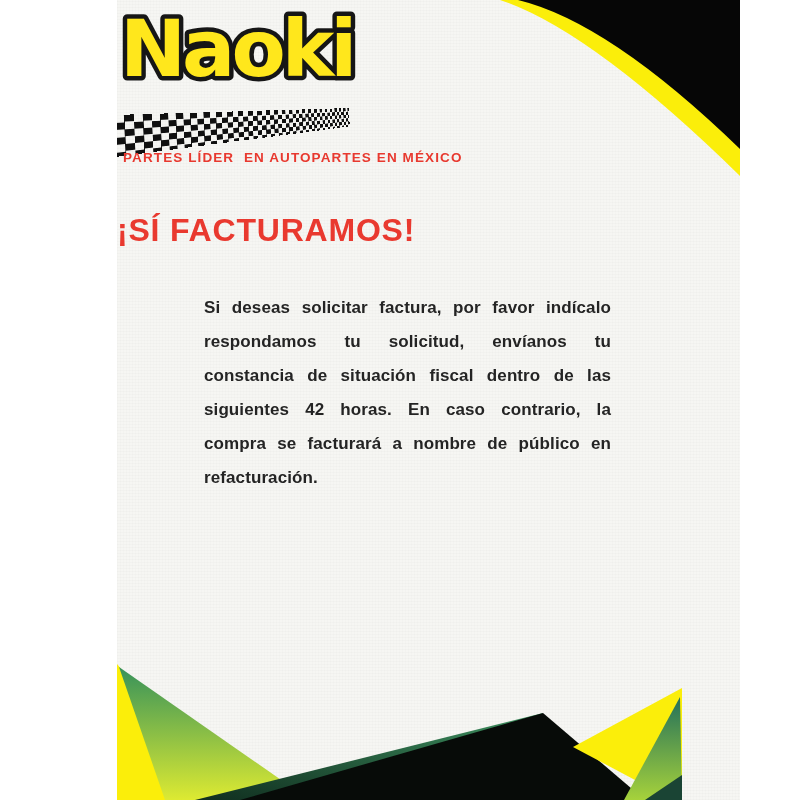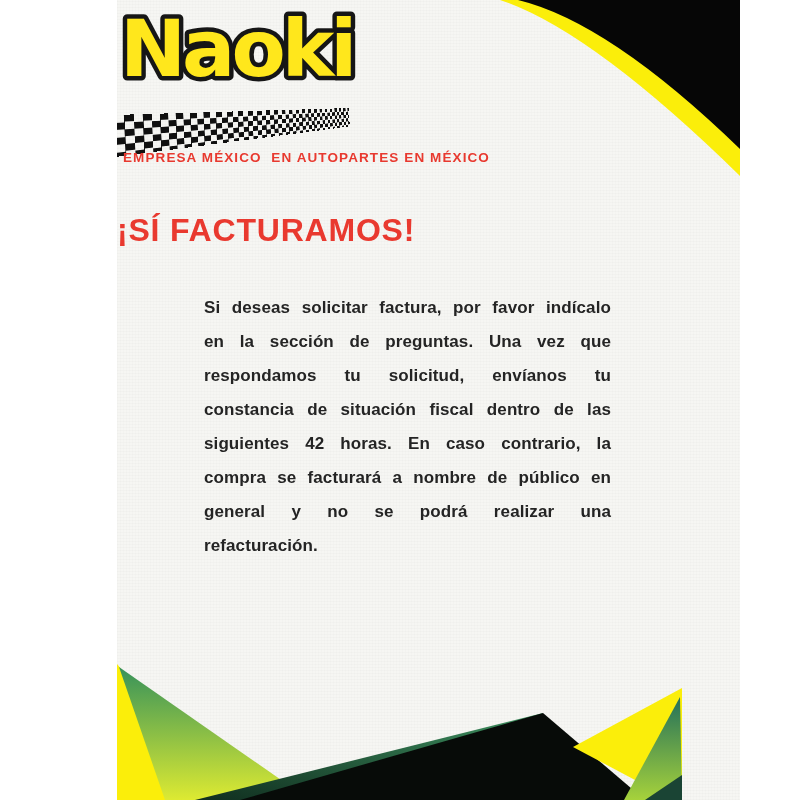--- a/index.html
+++ b/index.html
@@ -85,40 +85,38 @@
     <svg class="corner-svg" viewBox="0 0 565 180" aria-hidden="true">
       <path d="M325,0 L565,0 L565,176 Q416,30 325,0 Z" fill="#FBEE0A"></path>
       <path d="M343,0 L565,0 L565,149 Q434,22 343,0 Z" fill="#060606"></path>
     </svg>
 
     <div class="logo-block">
       <svg class="naoki-svg" viewBox="0 0 252 96">
         <text x="3" y="74">Naoki</text>
       </svg>
       <div class="flag"></div>
-      <div class="brand-tagline">EMPRESA MÉXICO  EN AUTOPARTES EN MÉXICO</div>
+      <div class="brand-tagline">PARTES LÍDER  EN AUTOPARTES EN MÉXICO</div>
     </div>
 
     <div class="invoice-heading">¡SÍ FACTURAMOS!</div>
 
     <div class="invoice-body">
 
         <div class="body-line">Si deseas solicitar factura, por favor indícalo</div>
 
-        <div class="body-line">en la sección de preguntas. Una vez que</div>
 
         <div class="body-line">respondamos tu solicitud, envíanos tu</div>
 
         <div class="body-line">constancia de situación fiscal dentro de las</div>
 
         <div class="body-line">siguientes 42 horas. En caso contrario, la</div>
 
         <div class="body-line">compra se facturará a nombre de público en</div>
 
-        <div class="body-line">general y no se podrá realizar una</div>
 
         <div class="body-line">refacturación.</div>
       </div>
 
     <svg class="bottom-svg" viewBox="0 0 565 140" aria-hidden="true">
       <defs>
         <linearGradient id="gLeft" x1="0" y1="0" x2="0" y2="1">
           <stop offset="0" stop-color="#37925A"></stop>
           <stop offset="1" stop-color="#DDEA32"></stop>
         </linearGradient>

